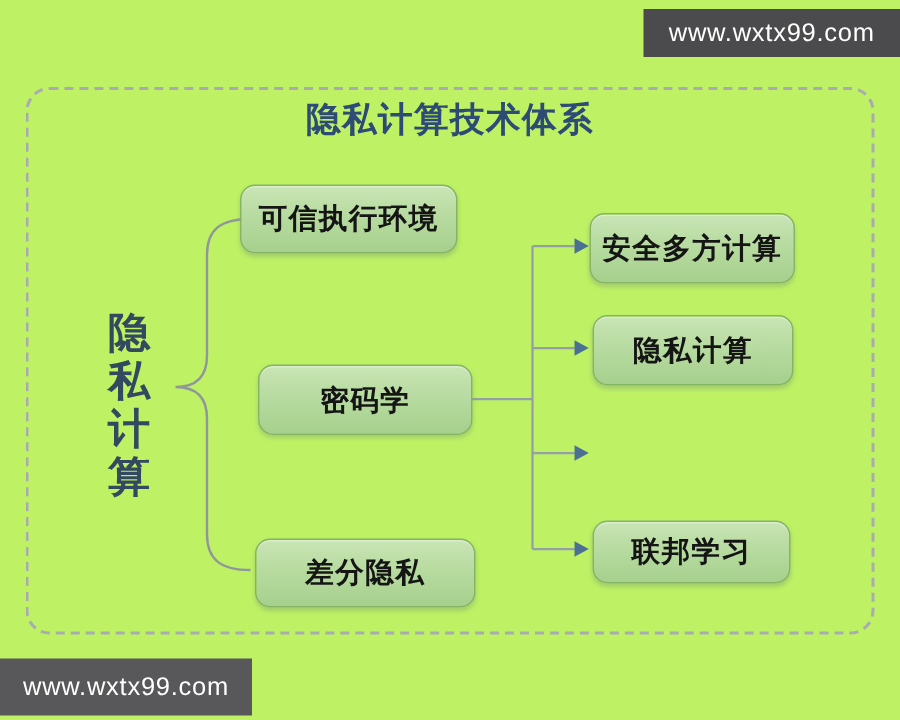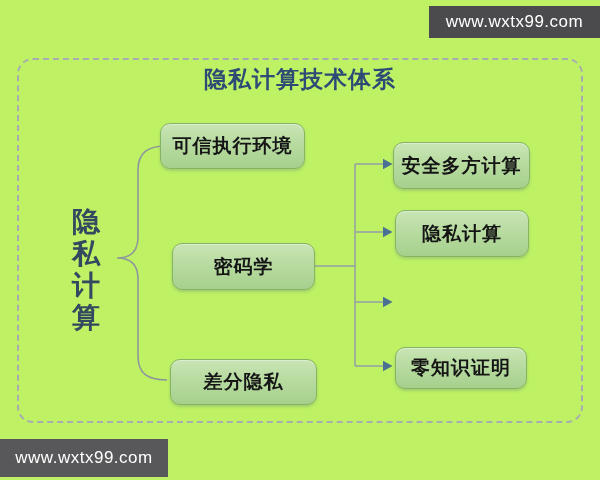--- a/index.html
+++ b/index.html
@@ -63,19 +63,19 @@
     <polygon points="383,296.8 392.5,302 383,307.2" fill="#4a7094"></polygon>
     <polygon points="383,360.8 392.5,366 383,371.2" fill="#4a7094"></polygon>
   </svg>
 
   <div class="node n1">可信执行环境</div>
   <div class="node n2">密码学</div>
   <div class="node n3">差分隐私</div>
 
   <div class="node n4">安全多方计算</div>
   <div class="node n5">隐私计算</div>
-  <div class="node n7">零知识证明</div>
+  <div class="node n7">联邦学习</div>
 
   <div class="watermark bottom">
     <span>www.wxtx99.com</span>
   </div>
 
 </div>
 
 </body></html>

